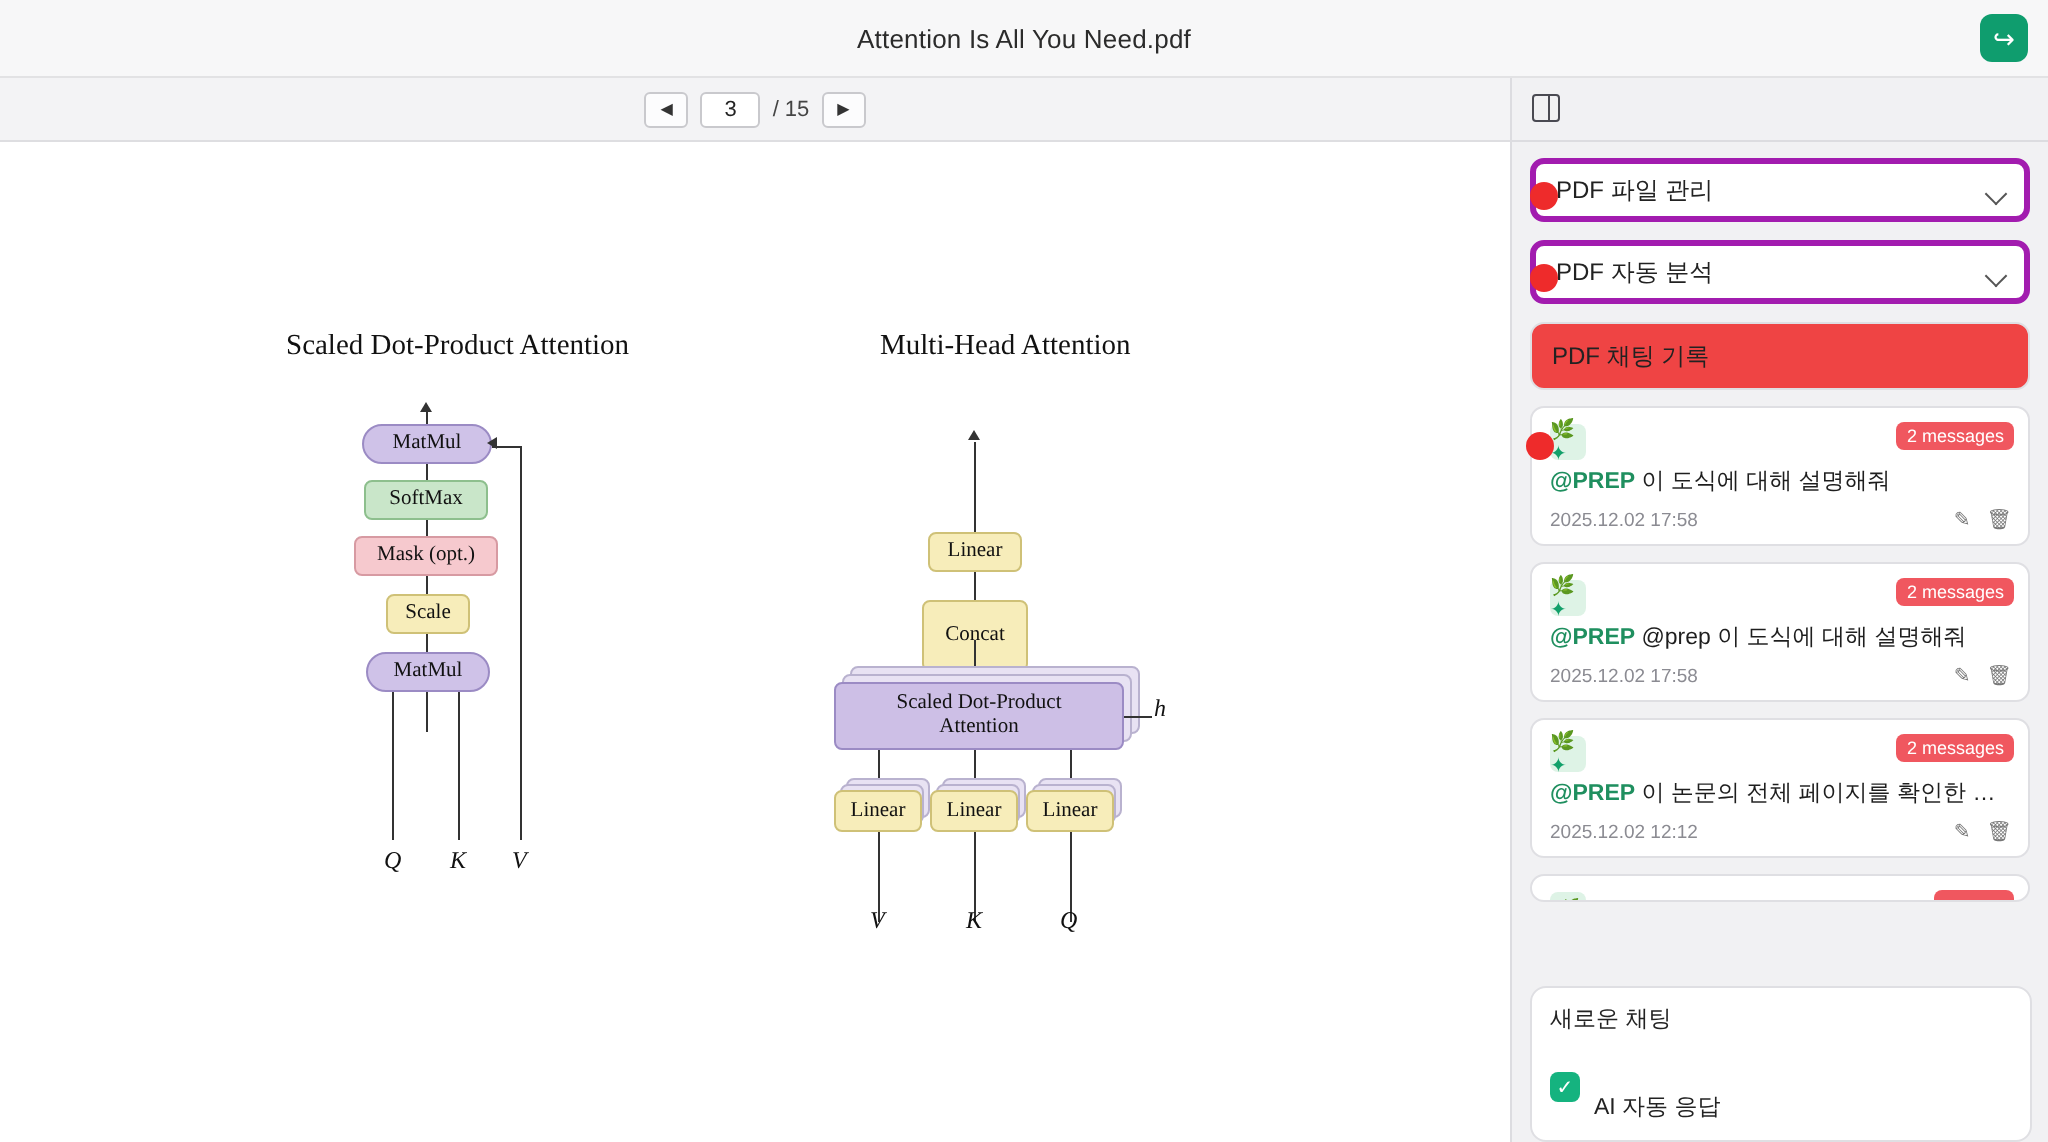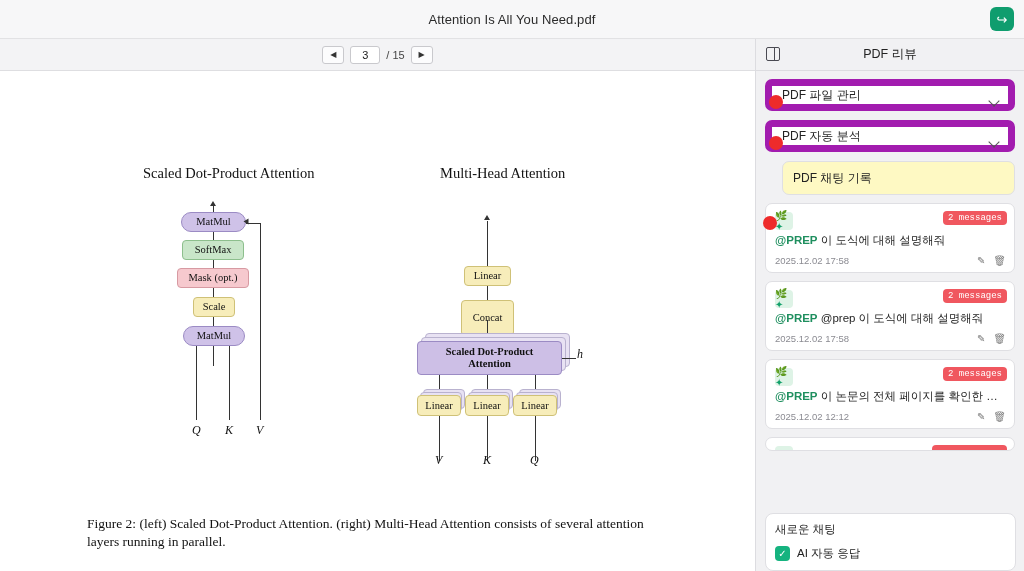--- a/index.html
+++ b/index.html
@@ -69,21 +69,21 @@
   .dbox {
     position: absolute; border-radius: 4px; border: 1px solid #9a9aa6;
     font-family: "Liberation Serif", serif; font-size: 10.5px; color: #111;
     display: flex; align-items: center; justify-content: center;
     text-align: center; line-height: 1.1;
   }
   .b-purple { background: #cfc2e8; border-color: #9b8bc4; border-radius: 10px; }
   .b-green  { background: #c9e6c9; border-color: #8dbf8d; }
   .b-pink   { background: #f6c9ce; border-color: #d79aa2; }
   .b-yellow { background: #f7edba; border-color: #cfc177; }
-  .b-purple-lt { background: #cdbfe6; border-color: #9b8bc4; font-weight: bold; }
+  .b-purple-lt { background: #cdbfe6; border-color: #9b8bc4; }
 
   .vline { position: absolute; background: #333; width: 1px; }
   .hline { position: absolute; background: #333; height: 1px; }
   .arr-up {
     position: absolute; width: 0; height: 0;
     border-left: 3.5px solid transparent; border-right: 3.5px solid transparent;
     border-bottom: 5px solid #333;
   }
   .lbl {
     position: absolute; font-family: "Liberation Serif", serif;
@@ -111,51 +111,50 @@
   .side-head .panel-icon:after {
     content: ""; position: absolute; left: 7px; top: -1px; width: 1.4px;
     height: 14px; background: #4a4a52;
   }
   .side-head .side-title {
     width: 100%; text-align: center; font-size: 12.5px; color: #222;
   }
   .side-body { padding: 8px 9px 0 9px; position: relative; height: 500px; }
 
   .acc {
-    background: #fff; border: 7px solid #a21caf; border-radius: 7px;
+    background: #fff; border: 3px solid #a21caf; border-radius: 7px;
     height: 32px; margin-bottom: 9px;
     display: flex; align-items: center; padding: 0 10px;
     position: relative; cursor: pointer;
   }
   .acc .acc-label { font-size: 12px; color: #222; }
   .acc .chev {
     position: absolute; right: 10px; top: 11px;
     width: 8px; height: 8px; border-right: 1.4px solid #555;
     border-bottom: 1.4px solid #555; transform: rotate(45deg);
   }
   .dot {
     position: absolute; left: -14px; top: 8px;
     width: 14px; height: 14px; border-radius: 50%; background: #ee2b2b;
   }
   .chat-log-head {
-    background: #fef9c3; border: 1px solid #dfdfe3; border-radius: 7px;
+    background: #ef4444; border: 1px solid #dfdfe3; border-radius: 7px;
     height: 34px; display: flex; align-items: center; padding: 0 10px;
     margin-bottom: 8px;
-    margin-left: 17px;
   }
   .chat-log-head span { font-size: 12px; color: #222; }
 
   .card {
     background: #fff; border: 1px solid #dfdfe3; border-radius: 7px;
     margin-bottom: 8px; padding: 8px 9px 6px 9px; position: relative;
   }
   .card .badge {
     position: absolute; right: 7px; top: 7px;
     background: #f0575f; color: #fff; font-size: 9px;
-    padding: 2px 5px; border-radius: 4px; font-family: Liberation Mono, monospace;
+    padding: 2px 5px; border-radius: 4px;
   }
   .card .ava {
     width: 18px; height: 18px; border-radius: 4px;
     background: #def3e6; display: flex; align-items: center;
     justify-content: center; font-size: 10px; color: #12a06a;
   }
   .card .msg {
     margin-top: 3px; font-size: 11.5px; color: #1e1e1e;
     white-space: nowrap; overflow: hidden; text-overflow: ellipsis;
   }
@@ -184,21 +183,21 @@
     border: 1px solid #d9d9dd; border-radius: 5px; background: #f3f3f5;
     font-size: 10px; color: #555; display: flex; align-items: center;
     justify-content: center; cursor: pointer;
   }
   .nc-check { display: flex; align-items: center; gap: 7px; margin-top: 9px; }
   .cbox {
     width: 15px; height: 15px; border-radius: 4px; background: #15b37f;
     color: #fff; font-size: 10px; display: flex;
     align-items: center; justify-content: center;
   }
-  .nc-check span { font-size: 11.5px; color: #222; }
+  .nc-check span { font-size: 11.5px; color: #222; margin-top: 20px; }
 </style>
 </head>
 <body>
 
 <div id="app">
 
   <div class="titlebar">
     <div class="doc-title">Attention Is All You Need.pdf</div>
     <div class="right-btn">↪</div>
   </div>
@@ -273,28 +272,26 @@
 
       <div class="vline" style="left:418px; top:345px; height:45px;"></div>
       <div class="vline" style="left:466px; top:345px; height:45px;"></div>
       <div class="vline" style="left:514px; top:345px; height:45px;"></div>
 
       <div class="lbl" style="left:414px; top:382px;">V</div>
       <div class="lbl" style="left:462px; top:382px;">K</div>
       <div class="lbl" style="left:509px; top:382px;">Q</div>
     </div>
 
-    <div class="fig-cap">Figure 2: (left) Scaled Dot-Product Attention. (right) Multi-Head Attention consists of several attention layers running in parallel.</div>
 
   </div>
 
   <div class="side">
     <div class="side-head">
       <div class="panel-icon"></div>
-      <div class="side-title">PDF 리뷰</div>
     </div>
 
     <div class="side-body">
 
       <div class="acc">
         <div class="dot" style="left:-3px; top:9px;"></div>
         <div class="acc-label">PDF 파일 관리</div>
         <div class="chev"></div>
       </div>
 

